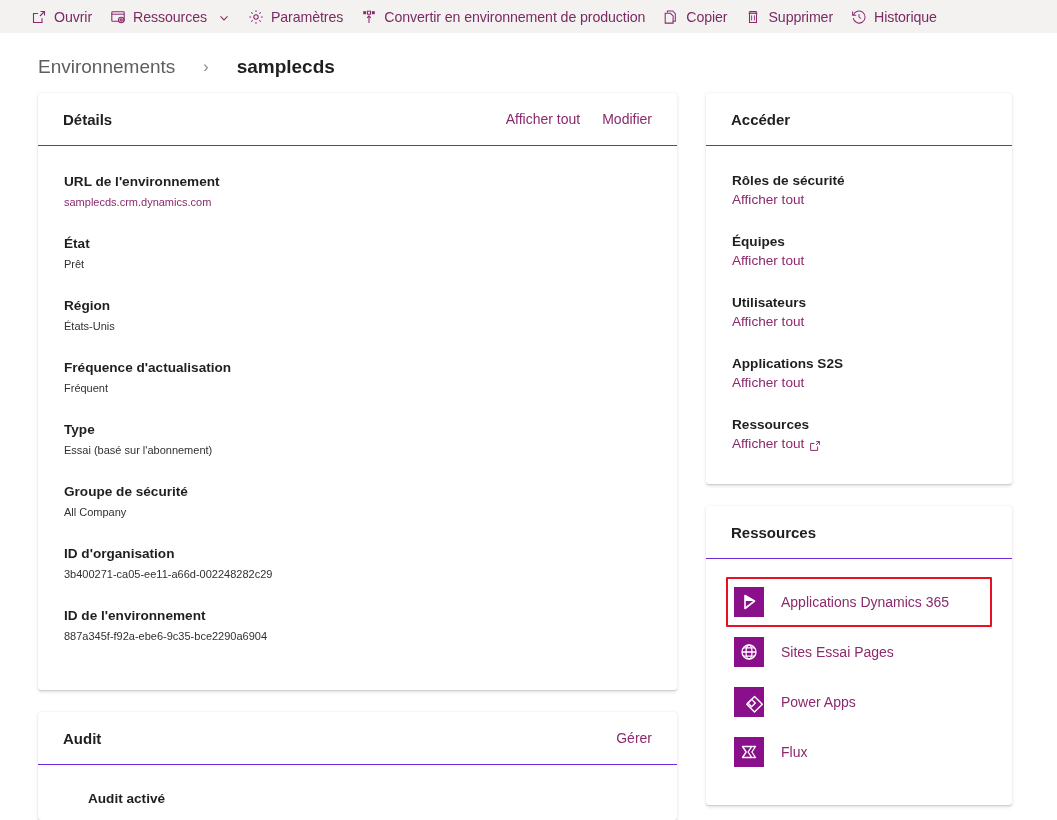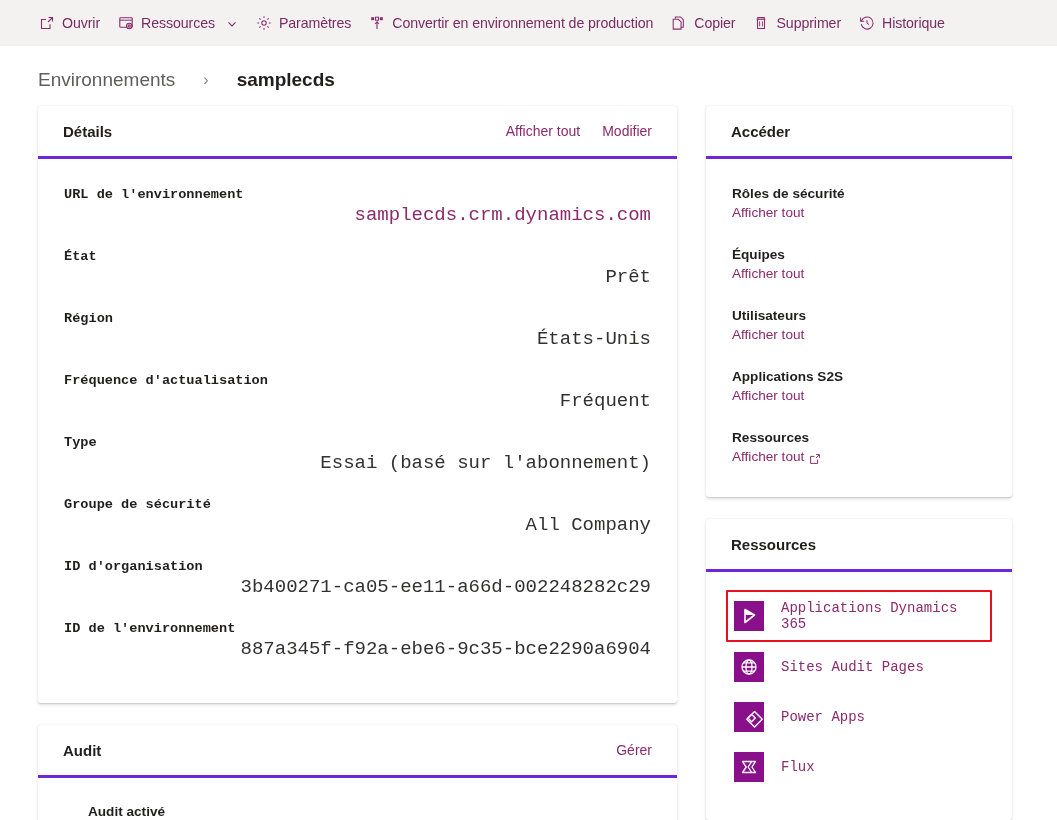--- a/index.html
+++ b/index.html
@@ -6,25 +6,25 @@
   html, body {
     width: 1057px; height: 820px;
     background: #ffffff;
     font-family: "Liberation Sans", sans-serif;
     color: #323130;
     overflow: hidden;
   }
 
   
   .commandbar {
-    height: 46px;
+    height: 33px;
     background: #f3f2f1;
     display: flex;
     align-items: center;
-    padding-left: 30px;
+    padding-left: 22px;
     gap: 0px;
   }
   .cmd-item {
     display: flex;
     align-items: center;
     gap: 7px;
     height: 32px;
     padding: 0 9px;
     color: #8c2a6d;
     font-size: 14px;
@@ -65,21 +65,21 @@
     overflow: hidden;
   }
   .card + .card { margin-top: 22px; }
 
   .card-head {
     height: 53px;
     display: flex;
     align-items: center;
     justify-content: space-between;
     padding: 0 25px;
-    border-bottom: 3px solid #6d28d9;
+    border-bottom: 1px solid #6d28d9;
   }
   .card-title { font-size: 15px; font-weight: 600; color: #201f1e; }
   .card-actions { display: flex; gap: 22px; }
   .card-link {
     font-size: 14px;
     color: #8c2a6d;
     cursor: pointer;
   }
 
   .card-body { padding: 24px 26px 26px 26px; }
@@ -87,50 +87,49 @@
   .field { margin-bottom: 21px; }
   .field:last-child { margin-bottom: 0; }
   .field-label {
     font-size: 13.6px;
     font-weight: 700;
     color: #201f1e;
     line-height: 19px;
     margin-bottom: 2px;
   }
   .field-value {
-    font-size: 19px;
+    font-size: 11px;
     color: #323130;
     line-height: 19px;
-    text-align: right;
   }
   .field-value.link { color: #8c2a6d; cursor: pointer; }
 
   
   .details-body { padding: 26px 26px 22px 26px; }
-  .details-body .field { margin-bottom: 22px; font-family: Liberation Mono, monospace; }
+  .details-body .field { margin-bottom: 22px; }
 
   
   .audit-body { padding: 24px 26px 10px 26px; }
   .audit-body .field { margin-bottom: 0; margin-left: 24px; }
   .audit-body .field-label { margin-top: 0; }
   .audit-tight { margin-bottom: 0 !important; }
 
   
   .access-body { padding: 25px 26px 30px 26px; }
   .access-item { margin-bottom: 22px; }
   .access-item:last-child { margin-bottom: 0; }
   .access-label { font-size: 13.6px; font-weight: 700; color: #201f1e; line-height: 19px; }
   .access-link {
     font-size: 13.6px; color: #8c2a6d; line-height: 20px;
     cursor: pointer; display: inline-flex; align-items: center; gap: 5px;
   }
   .ext-ico { width: 12px; height: 12px; display: inline-block; }
 
   
-  .res-body { padding: 18px 20px 28px 20px; font-family: Liberation Mono, monospace; }
+  .res-body { padding: 18px 20px 28px 20px; }
   .res-row {
     display: flex;
     align-items: center;
     gap: 17px;
     padding: 8px 6px;
     cursor: pointer;
     border: 2px solid transparent;
     border-radius: 1px;
   }
   .res-row.highlight { border-color: #e81123; }
@@ -384,21 +383,21 @@
           <span class="res-ico">
             <svg width="30" height="30" viewBox="0 0 30 30">
               <rect width="30" height="30" fill="#8a0f8a"></rect>
               <g fill="none" stroke="#ffffff" stroke-width="1.3">
                 <circle cx="15" cy="15" r="7"></circle>
                 <ellipse cx="15" cy="15" rx="3" ry="7"></ellipse>
                 <path d="M8 15h14M9.4 10.9h11.2M9.4 19.1h11.2"></path>
               </g>
             </svg>
           </span>
-          <span class="res-label">Sites Audit Pages</span>
+          <span class="res-label">Sites Essai Pages</span>
         </div>
 
         <div class="res-row">
           <span class="res-ico">
             <svg width="30" height="30" viewBox="0 0 30 30">
               <rect width="30" height="30" fill="#8a0f8a"></rect>
               <g fill="none" stroke="#ffffff" stroke-width="1.4" stroke-linejoin="round">
                 <rect x="15" y="7.2" width="11" height="11" transform="rotate(45 15 15)"></rect>
                 <rect x="15" y="11.3" width="5.2" height="5.2" transform="rotate(45 15 15)"></rect>
               </g>

